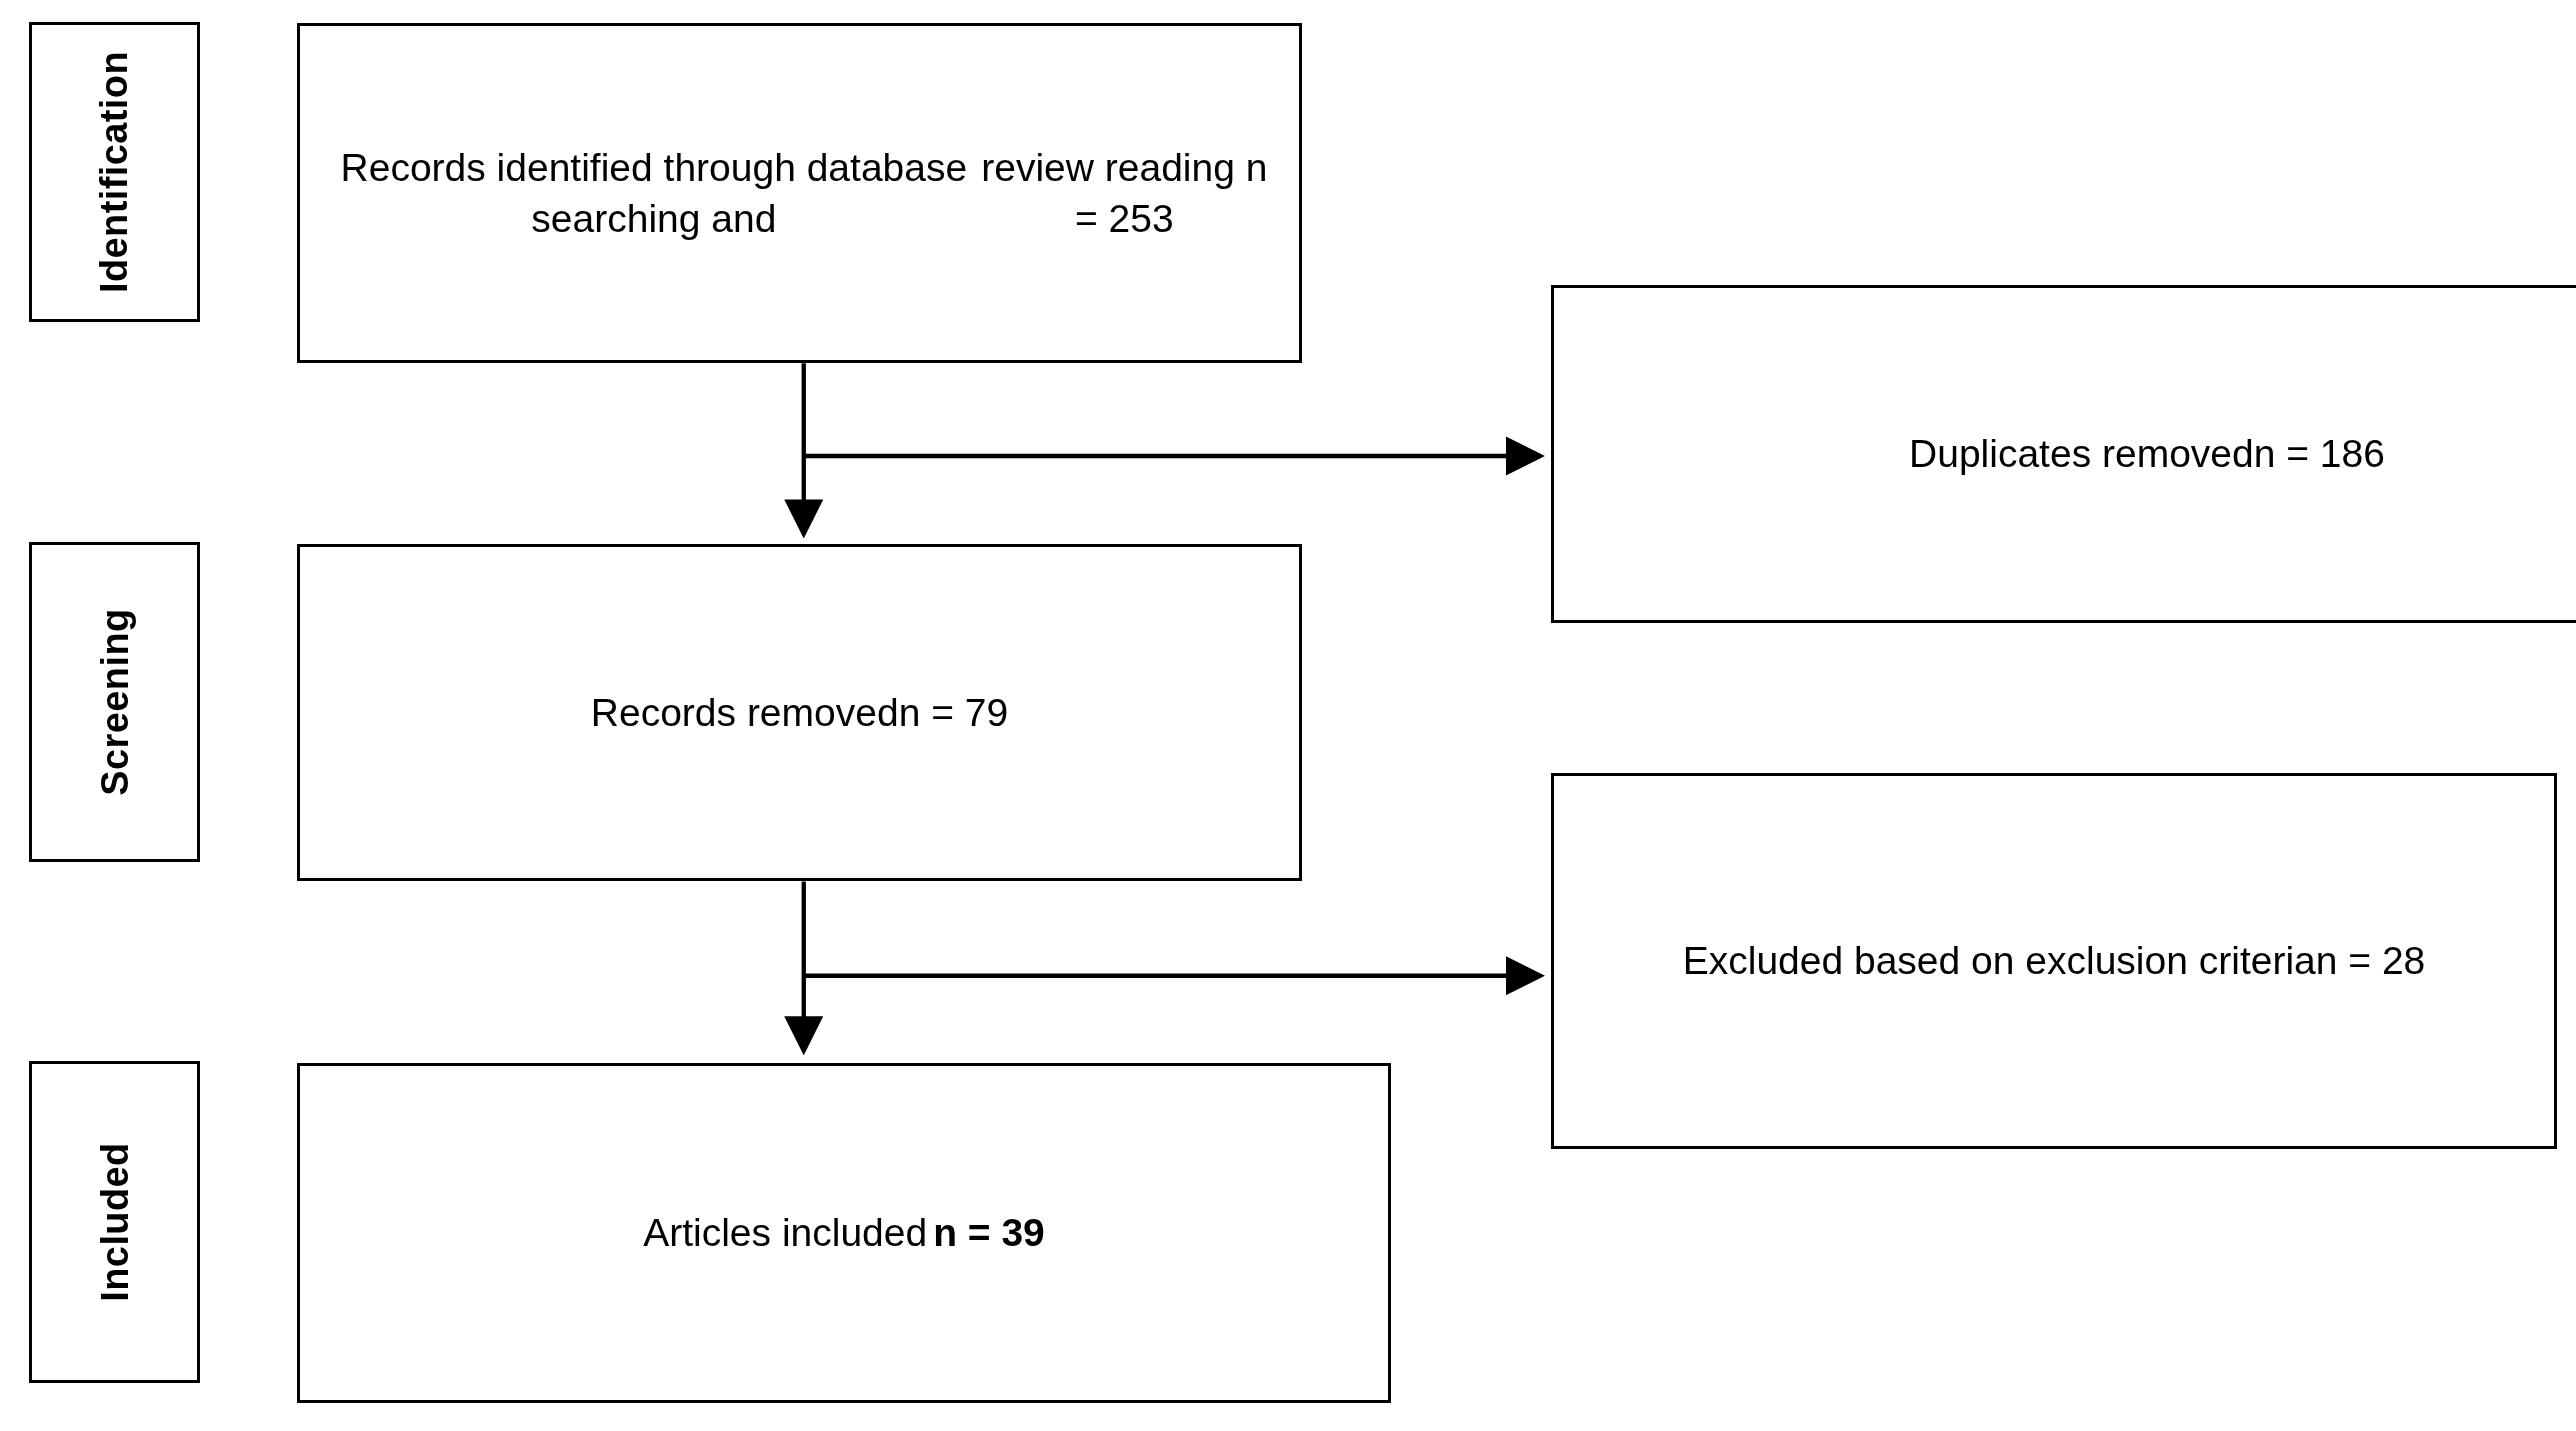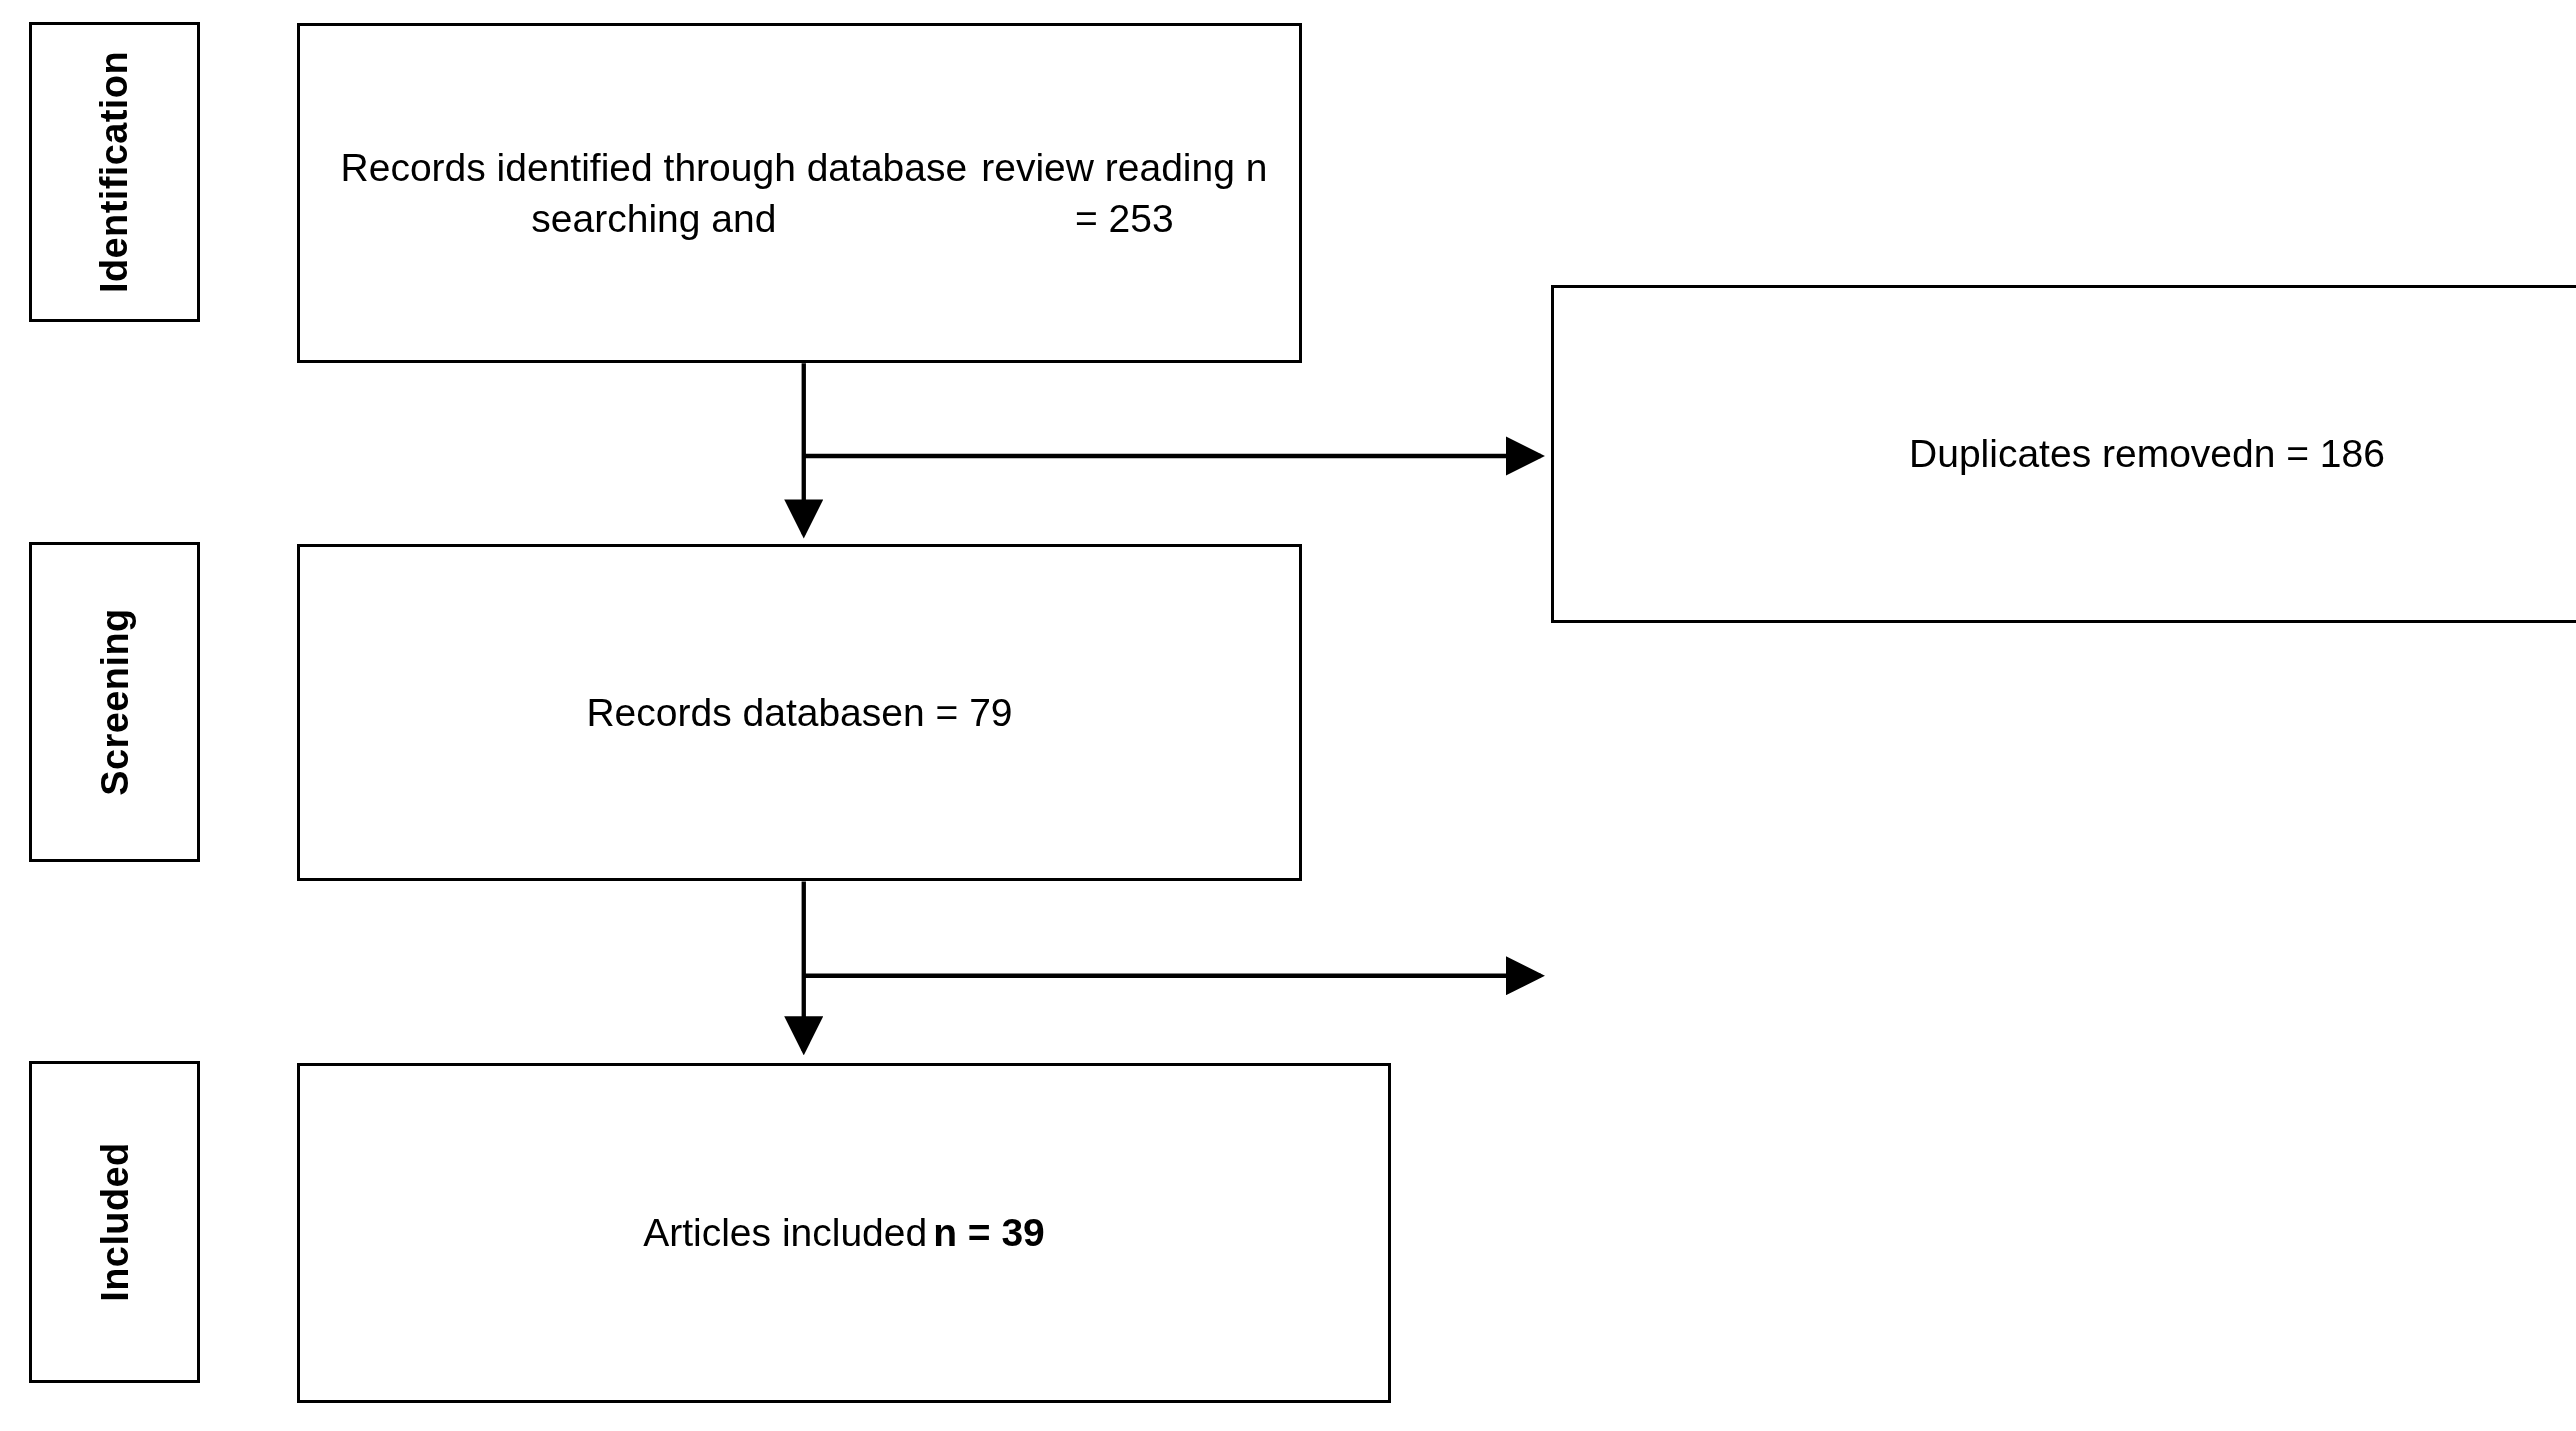--- a/index.html
+++ b/index.html
@@ -108,29 +108,33 @@
   <div class="stage-box" style="left:29px; top:1061px; width:171px; height:322px;">
     <span class="stage-label">Included</span>
   </div>
 
   <div class="node-box" style="left:297px; top:23px; width:1005px; height:340px;">
     <div class="node-line">Records identified through database searching and</div>
     <div class="node-line">review reading n = 253</div>
   </div>
 
   <div class="node-box" style="left:297px; top:544px; width:1005px; height:337px;">
-    <div class="node-line">Records database</div>
+    <div class="node-line">Records removed</div>
     <div class="node-line">n = 79</div>
   </div>
 
   <div class="node-box" style="left:297px; top:1063px; width:1094px; height:340px;">
     <div class="node-line">Articles included</div>
     <div class="node-line bold">n = 39</div>
   </div>
 
   <div class="node-box" style="left:1551px; top:285px; width:1192px; height:338px;">
     <div class="node-line">Duplicates removed</div>
     <div class="node-line">n =  186</div>
   </div>
 
+  <div class="node-box" style="left:1551px; top:773px; width:1006px; height:376px;">
+    <div class="node-line">Excluded based on exclusion criteria</div>
+    <div class="node-line">n = 28</div>
+  </div>
 
 </div>
 
 
 </body></html>

